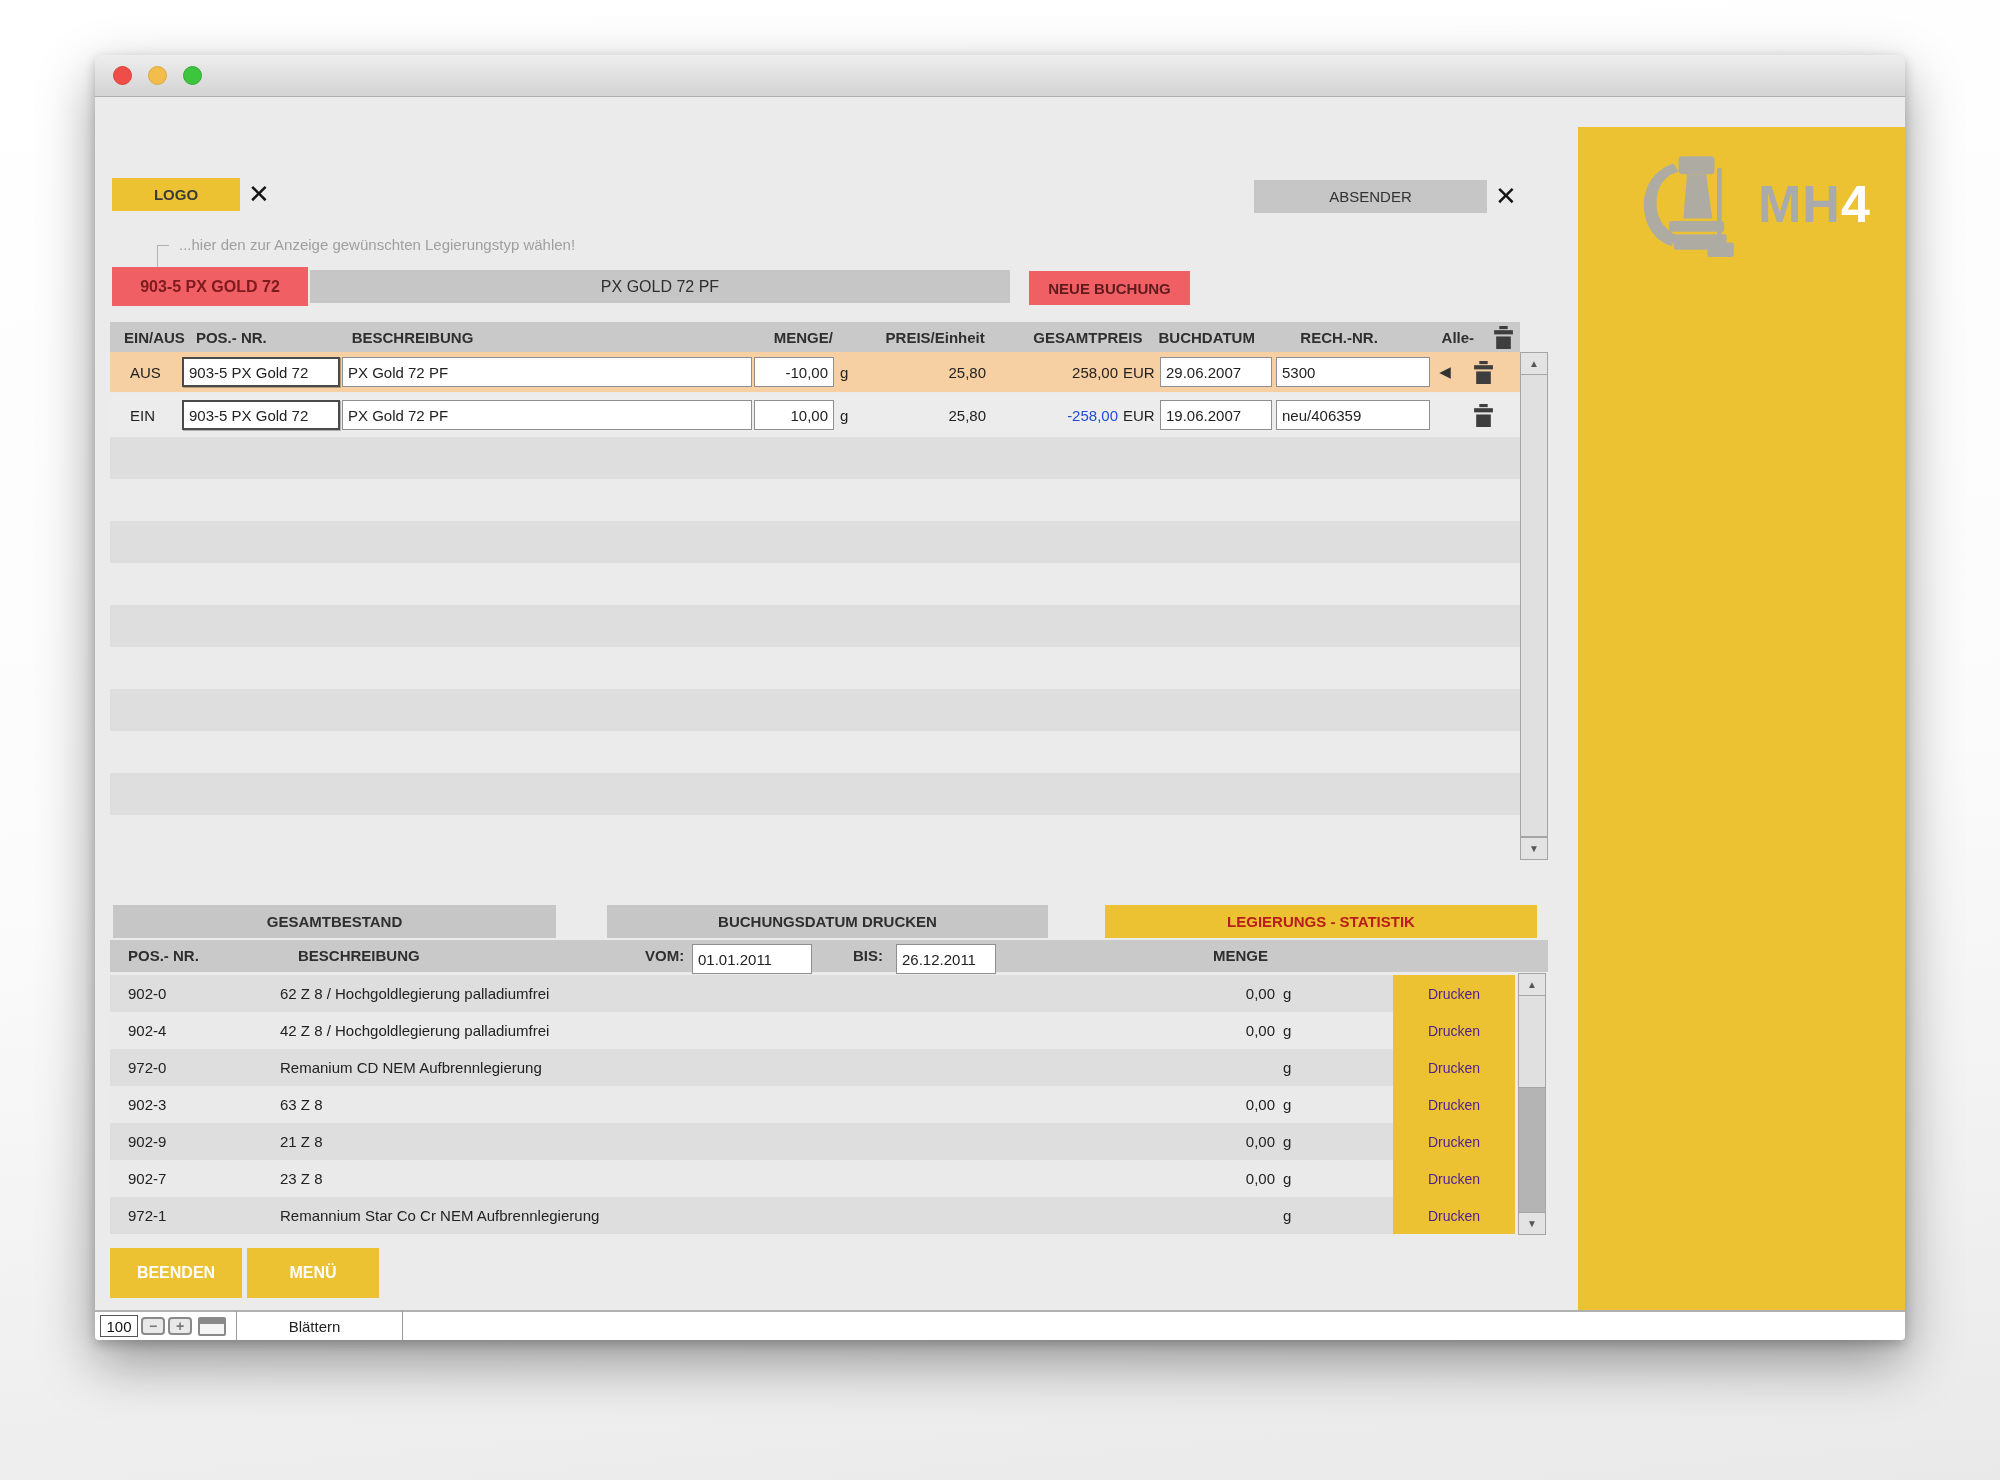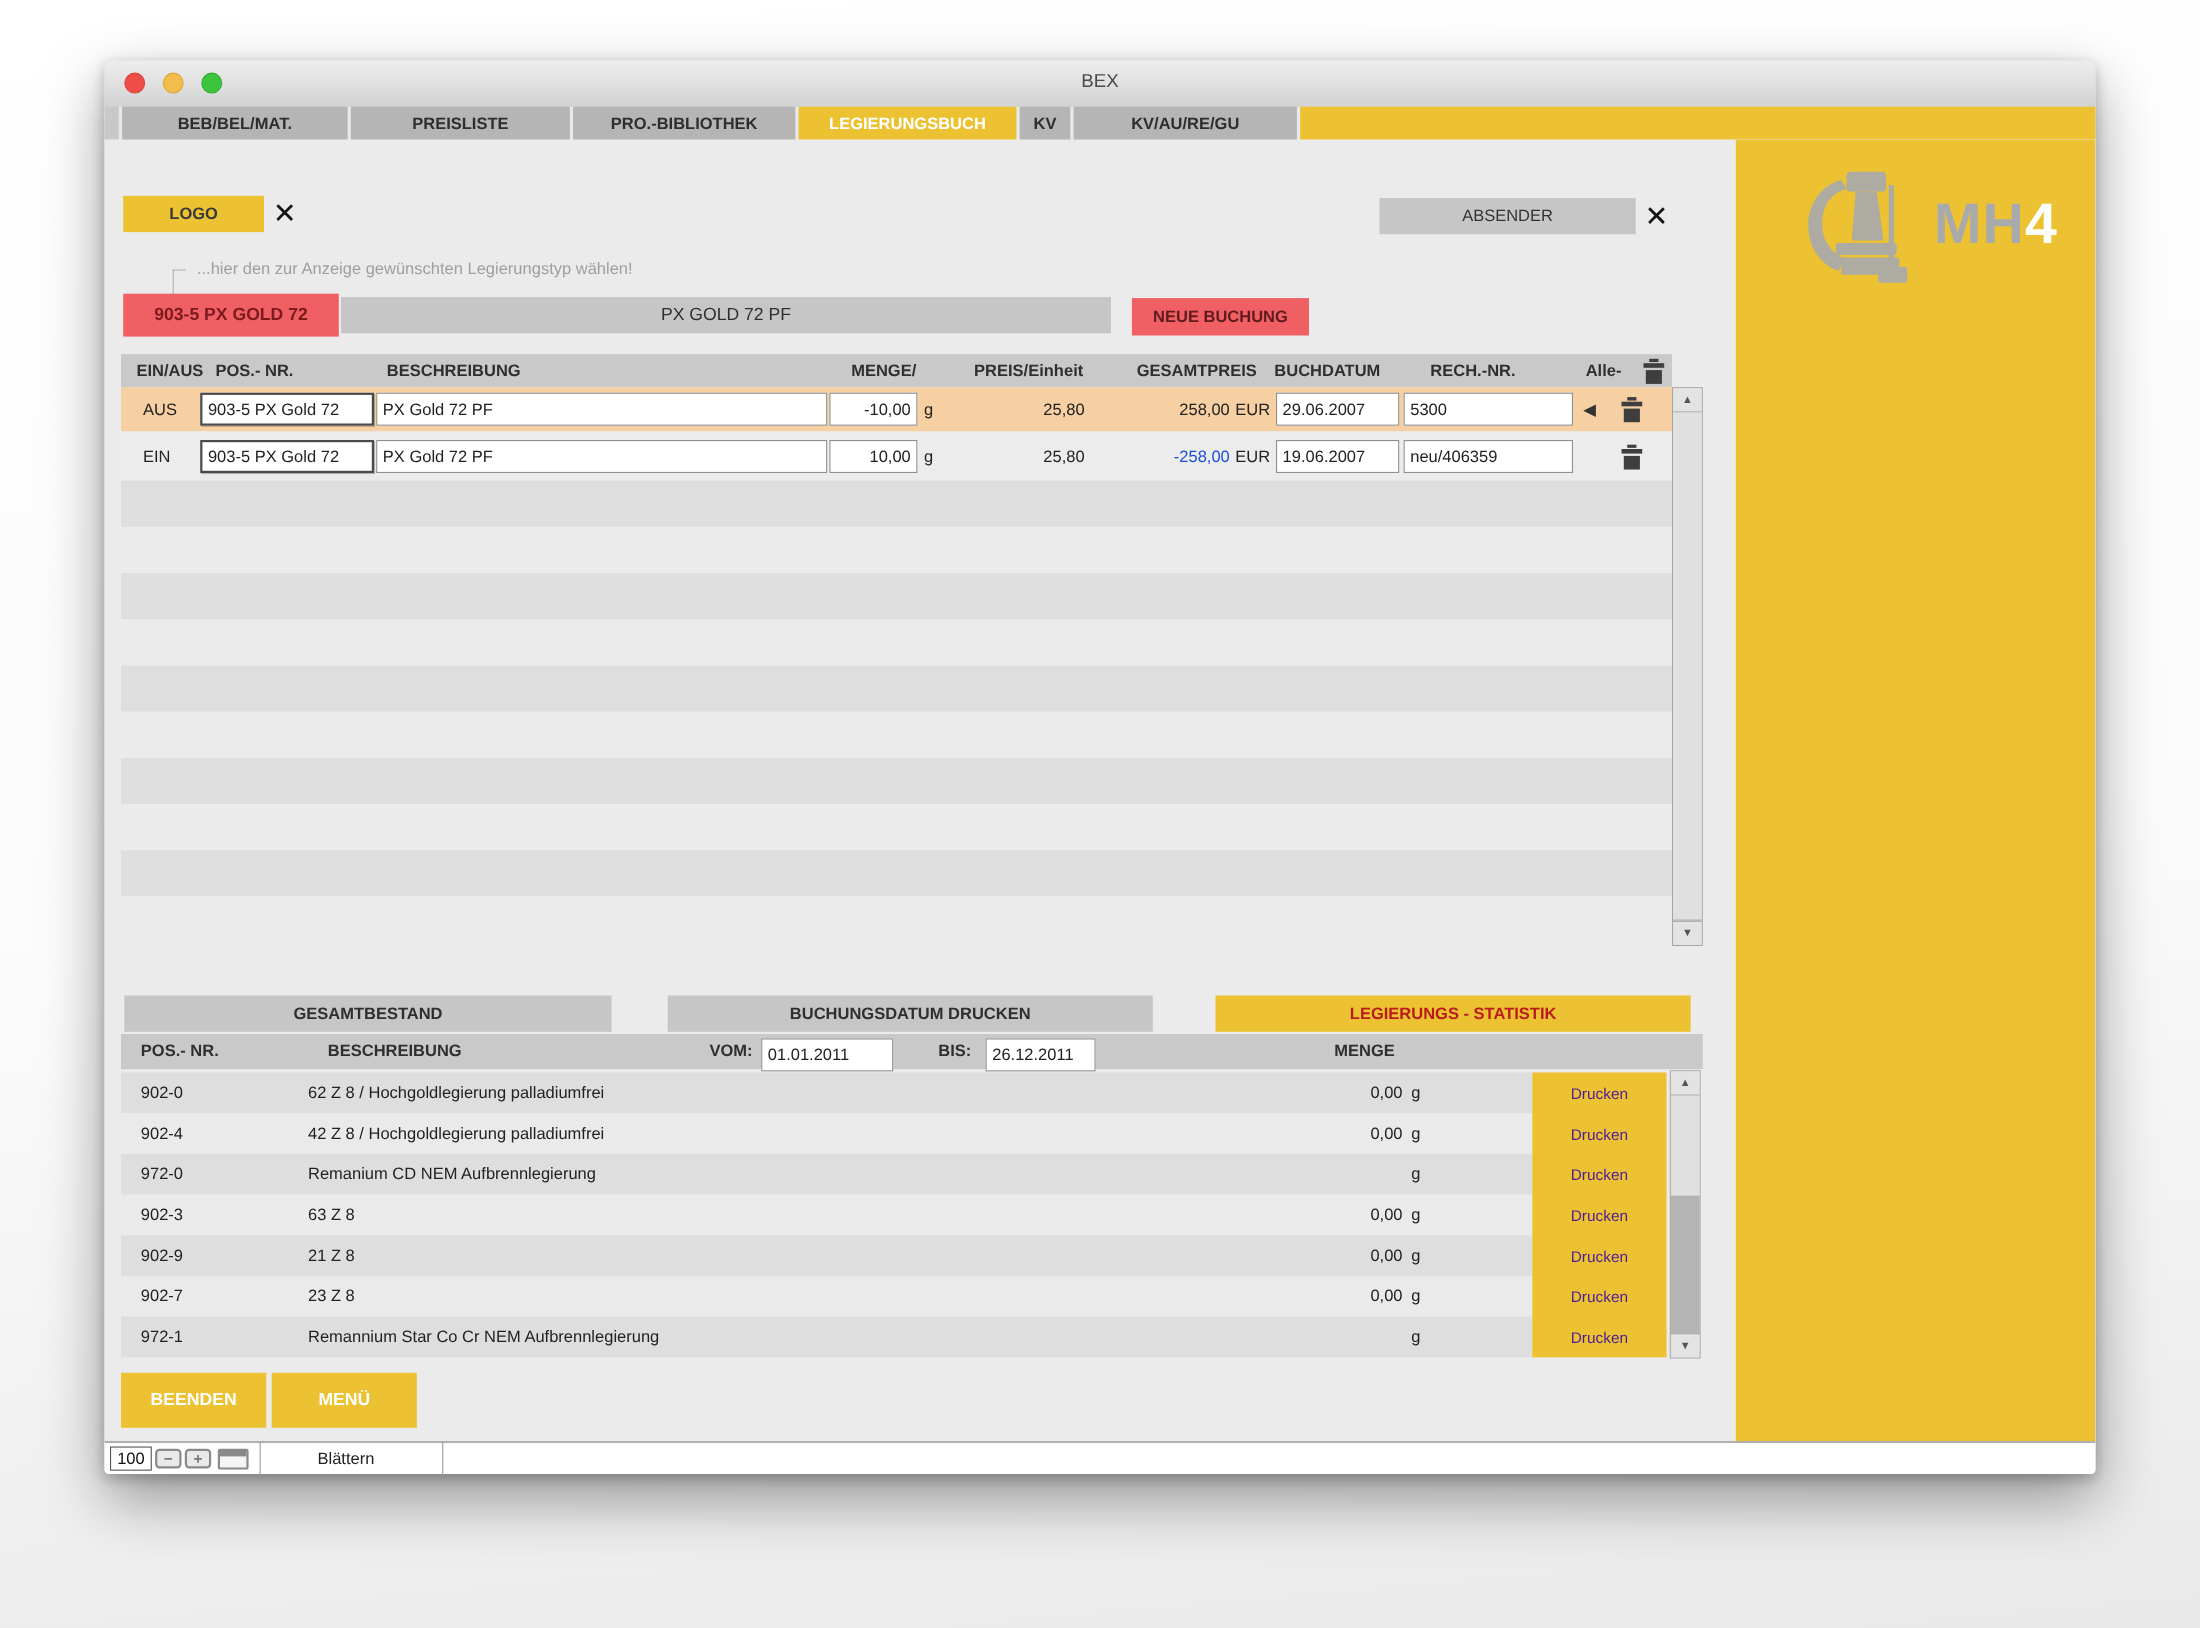--- a/index.html
+++ b/index.html
@@ -135,33 +135,22 @@
 <body>
 
 <div class="window">
 
   <div class="titlebar">
     <div class="traffic">
       <span class="tl red"></span>
       <span class="tl yellow"></span>
       <span class="tl green"></span>
     </div>
-    <div class="wtitle">BEX</div>
   </div>
 
-  <div class="tabbar">
-    <div class="tabstub"></div>
-    <div class="tab" style="width:205px">BEB/BEL/MAT.</div>
-    <div class="tab" style="width:199px">PREISLISTE</div>
-    <div class="tab" style="width:202px">PRO.-BIBLIOTHEK</div>
-    <div class="tab active" style="width:198px">LEGIERUNGSBUCH</div>
-    <div class="tab" style="width:46px">KV</div>
-    <div class="tab" style="width:203px">KV/AU/RE/GU</div>
-    <div class="tabfill"></div>
-  </div>
 
   <div class="content">
 
     <div class="sidepanel">
       <div class="brand">
         <span>
           <svg viewBox="0 0 100 100" fill="#a8aaac">
             <path d="M34 12 C14 18 6 38 10 56 C13 69 22 78 32 81 L37 72 C28 68 21 60 20 50 C18 33 26 22 38 19 Z"></path>
             <rect x="38" y="6" width="30" height="15" rx="3"></rect>
             <path d="M45 21 L61 21 L66 58 L42 58 Z"></path>

